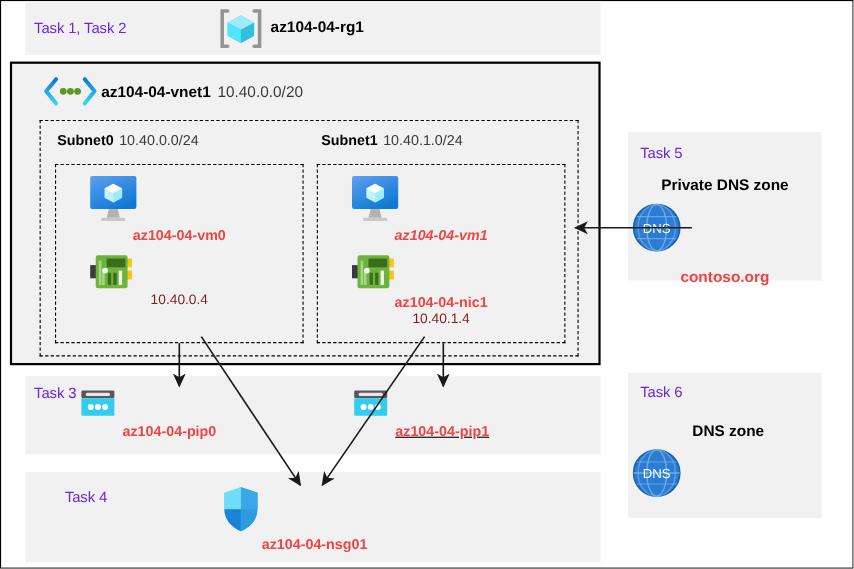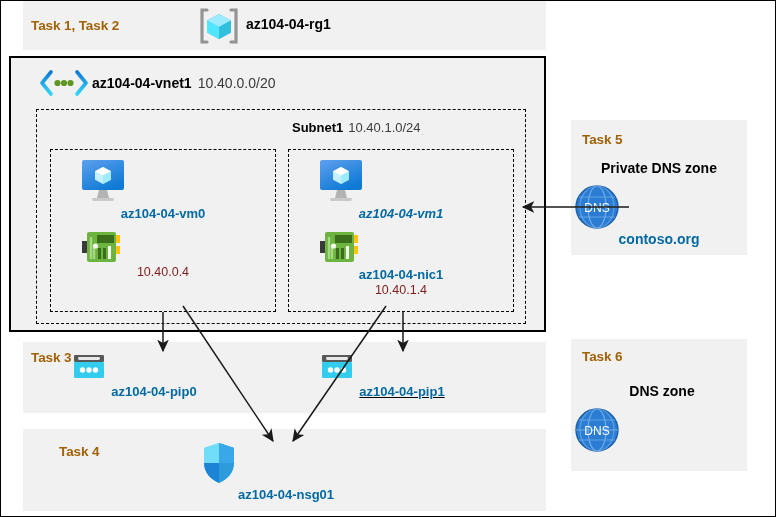--- a/index.html
+++ b/index.html
@@ -23,22 +23,22 @@
   .panel {
     position: absolute;
     background: #f1f1f1;
     box-sizing: border-box;
   }
   .panel-bordered {
     border: 2px solid #000000;
   }
   .task-label {
     position: absolute;
-    color: #a16207;
-    font-weight: bold;
+    color: #6d28d9;
+    font-weight: normal;
     font-size: 13.5px;
     letter-spacing: -0.1px;
     white-space: nowrap;
   }
   .dashed-box {
     position: absolute;
     border: 1.6px dashed #000000;
     box-sizing: border-box;
   }
   .hdr-res {
@@ -58,21 +58,21 @@
   .subnet-title b { font-weight: bold; }
   .subnet-title .cidr { font-weight: normal; color: #3b3b3b; }
   .node {
     position: absolute;
     text-align: center;
     width: 170px;
   }
   .node-label {
     font-size: 13px;
     font-weight: bold;
-    color: #0369a1;
+    color: #ef4444;
     white-space: nowrap;
     line-height: 1.25;
   }
   .node-sub {
     font-size: 12.5px;
     font-weight: normal;
     color: #7f1d1d;
     white-space: nowrap;
     line-height: 1.25;
   }
@@ -132,20 +132,23 @@
       <circle cx="32.5" cy="14" r="3.1" fill="#5e9624"></circle>
     </svg>
   </div>
 
   <div class="hdr-res" style="left:91px; top:74px;">
     <b>az104-04-vnet1</b><span class="cidr" style="margin-left:6px;">10.40.0.0/20</span>
   </div>
 
   <div class="dashed-box" style="left:35px; top:108px; width:490px; height:215px;"></div>
 
+  <div class="subnet-title" style="left:51px; top:119px;">
+    <b>Subnet0</b><span class="cidr" style="margin-left:5px;">10.40.0.0/24</span>
+  </div>
 
   <div class="dashed-box" style="left:49px; top:148px; width:226px; height:163px;"></div>
 
   <div class="node" style="left:77px; top:156px;">
     <span class="icon-wrap">
       <svg width="50" height="46" viewBox="0 0 50 46">
         <defs>
           <linearGradient id="vmg0" x1="0" y1="0" x2="0.6" y2="1">
             <stop offset="0%" stop-color="#5ea0ef"></stop>
             <stop offset="100%" stop-color="#0f7ad4"></stop>
@@ -288,21 +291,21 @@
         <circle cx="23" cy="23" r="21" fill="#2b7cd3"></circle>
         <circle cx="23" cy="23" r="21" fill="none" stroke="#1b5fa8" stroke-width="1.4"></circle>
         <ellipse cx="23" cy="23" rx="9" ry="21" fill="none" stroke="#7cb5ec" stroke-width="1.2" opacity="0.85"></ellipse>
         <ellipse cx="23" cy="23" rx="17" ry="21" fill="none" stroke="#7cb5ec" stroke-width="1.2" opacity="0.6"></ellipse>
         <line x1="2" y1="23" x2="44" y2="23" stroke="#7cb5ec" stroke-width="1.2" opacity="0.85"></line>
         <path d="M5 13 H41" stroke="#7cb5ec" stroke-width="1.1" fill="none" opacity="0.7"></path>
         <path d="M5 33 H41" stroke="#7cb5ec" stroke-width="1.1" fill="none" opacity="0.7"></path>
         <text x="23" y="27.5" font-family="'Liberation Sans', sans-serif" font-size="12" fill="#ffffff" text-anchor="middle">DNS</text>
       </svg>
     </span>
-    <div class="node-label" style="margin-top:1px; font-size:14px;">contoso.org</div>
+    <div class="node-label" style="margin-top:13px; font-size:14px;">contoso.org</div>
   </div>
 
   <div class="panel" style="left:570px; top:338px; width:176px; height:132px;"></div>
 
   <div class="task-label" style="left:581px; top:348px;">Task 6</div>
 
   <div class="zone-title" style="left:570px; top:382px; width:182px;">DNS zone</div>
 
   <div class="node" style="left:573px; top:406px; width:170px;">
     <span class="icon-wrap">

